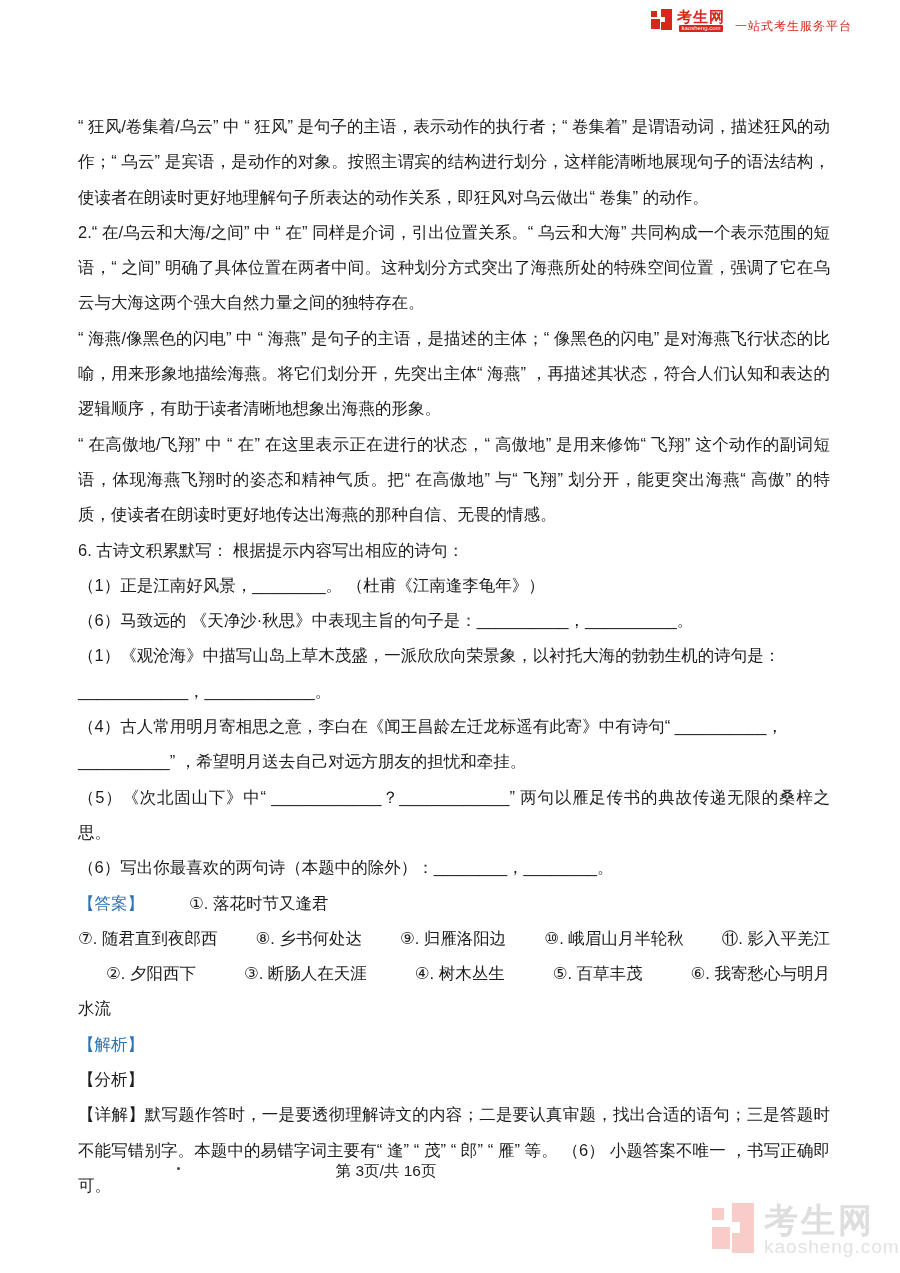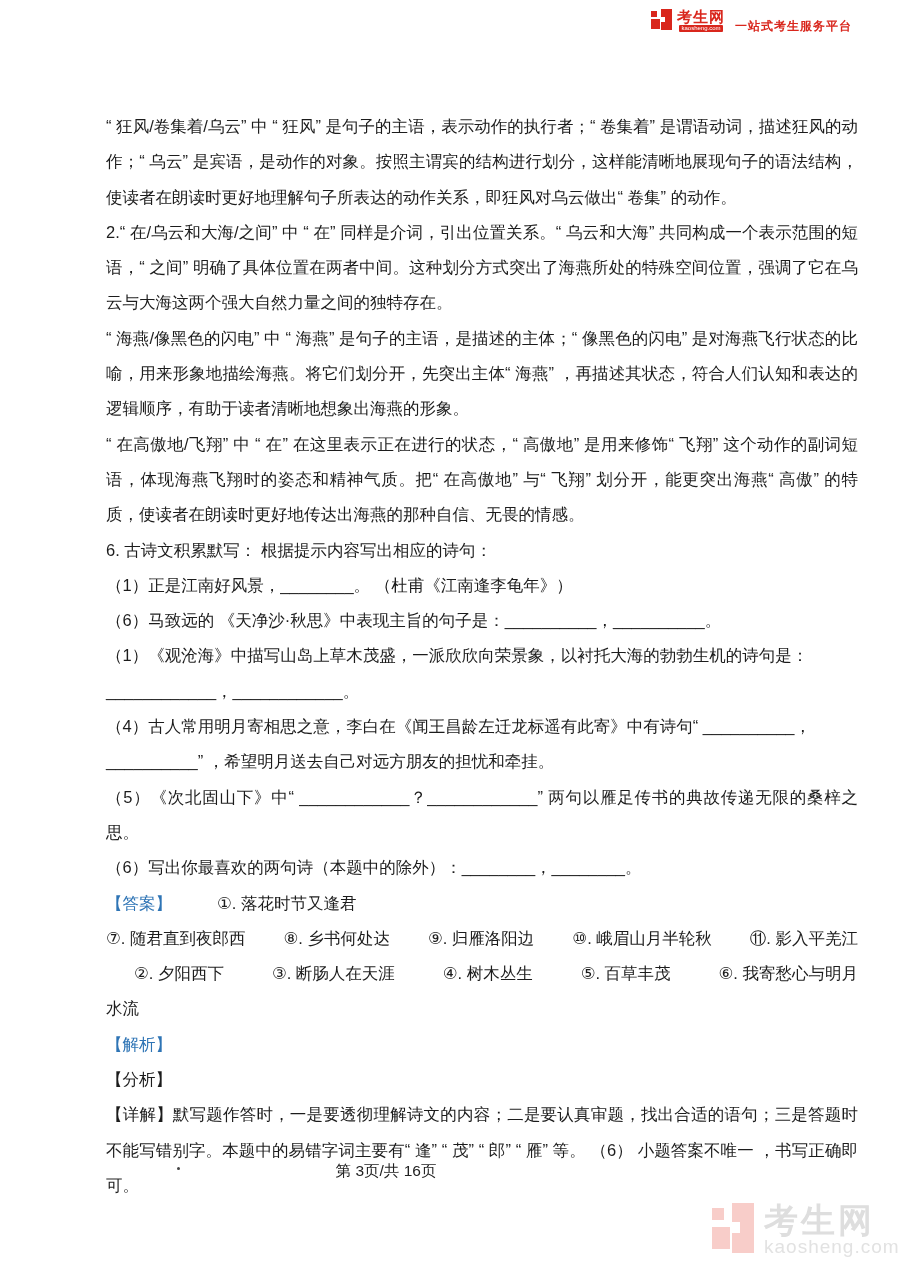--- a/index.html
+++ b/index.html
@@ -23,27 +23,27 @@
     display:flex;align-items:flex-start;
   }
   .logo-mark{position:relative;width:22px;height:22px;flex:0 0 auto;}
   .logo-mark .sq-small{position:absolute;left:0;top:2px;width:6px;height:6px;background:var(--red);}
   .logo-mark .sq-big{position:absolute;left:0;top:10px;width:9px;height:10px;background:var(--red);}
   .logo-mark .bar{position:absolute;left:10px;top:0;width:11px;height:21px;background:var(--red);}
   .logo-mark .notch{position:absolute;left:10px;top:8px;width:4px;height:5px;background:#fff;}
   .brand-col{margin-left:4px;display:flex;flex-direction:column;align-items:center;}
   .brand{color:var(--red);font-weight:bold;font-size:15px;line-height:15px;letter-spacing:1px;}
   .brand-domain{margin-top:1px;background:var(--red);color:#fff;font-size:6px;line-height:7px;padding:0 2px;border-radius:1px;}
-  .tagline{margin-left:10px;margin-top:9px;color:var(--red);font-size:12px;font-weight:bold;letter-spacing:1px;}
+  .tagline{margin-left:10px;margin-top:9px;color:var(--red);font-size:12px;font-weight:normal;letter-spacing:1px;}
 
   
   .content{
     position:absolute;left:78px;top:109px;width:752px;
     font-size:16.5px;line-height:35.3px;
-    text-align:justify;text-justify:inter-character;margin-left:28px;
+    text-align:justify;text-justify:inter-character;
   }
   .content p{margin:0;}
   .label-blue{color:var(--blue);}
   .ans-line .ans-first{margin-left:45px;}
   .ans-row{display:flex;justify-content:space-between;text-align:left;}
   .ans-row.indent{padding-left:28px;}
 
   
   .page-number{
     position:absolute;left:0;top:1158px;width:772px;

